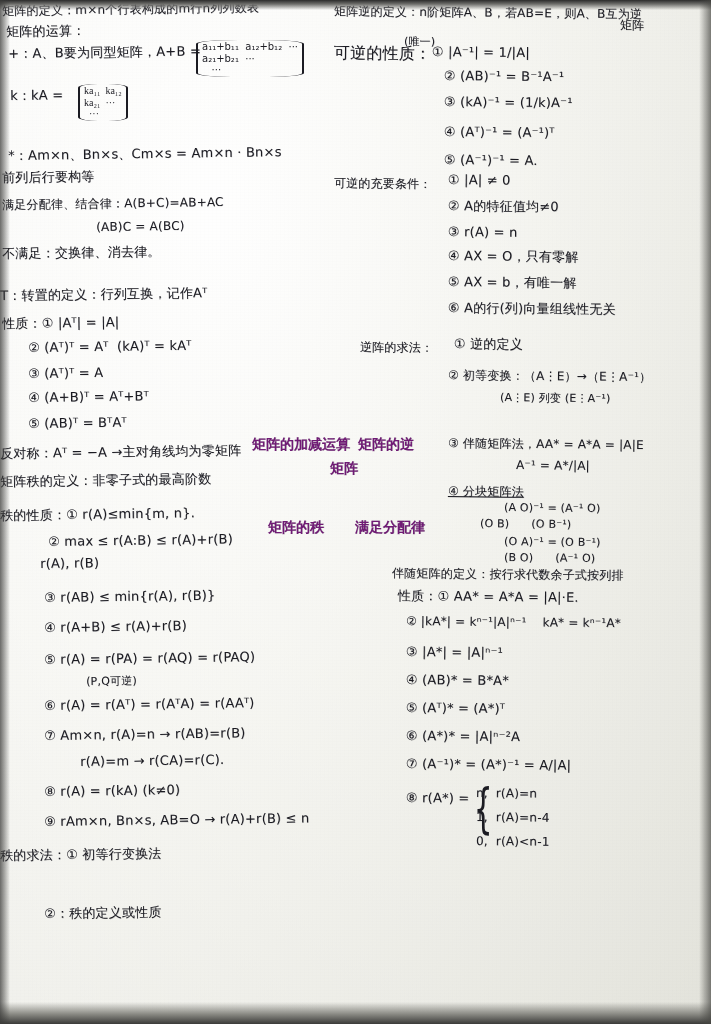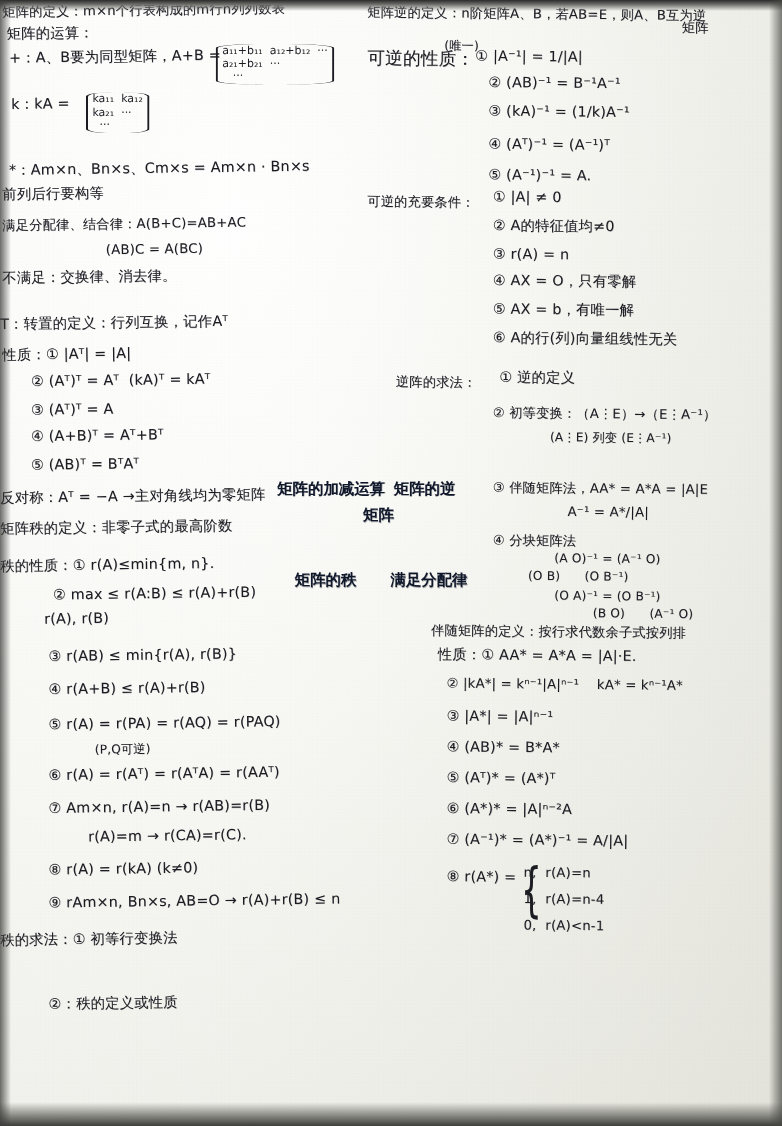--- a/index.html
+++ b/index.html
@@ -63,21 +63,21 @@
     line-height: 1.18;
     white-space: pre;
     letter-spacing: 0.2px;
     text-shadow: 0.4px 0.3px 0 rgba(40,40,50,0.30);
     transform-origin: left top;
   }
   .tilt-b { transform: rotate(-0.8deg); }
   .tilt-c { transform: rotate(0.6deg); }
   .center-label {
     position: absolute;
-    color: #0f172a;
+    color: #701a75;
     font-size: 14px;
     font-weight: bold;
     white-space: pre;
     text-shadow: 0.5px 0.4px 0 rgba(30,30,40,0.35);
   }
   .brace {
     position: absolute;
     font-size: 30px;
     color: #1b1b22;
     line-height: 1;
@@ -159,44 +159,44 @@
       <div class="hw tilt-c" style="left: 448px; top: 224px; font-size: 13px;">③ r(A) = n</div>
       <div class="hw tilt-c" style="left: 448px; top: 248px; font-size: 13px;">④ AX = O，只有零解</div>
       <div class="hw tilt-c" style="left: 448px; top: 274px; font-size: 13px;">⑤ AX = b，有唯一解</div>
       <div class="hw tilt-c" style="left: 448px; top: 300px; font-size: 13px;">⑥ A的行(列)向量组线性无关</div>
       <div class="hw tilt-c" style="left: 360px; top: 340px; font-size: 12px;">逆阵的求法：</div>
       <div class="hw tilt-c" style="left: 454px; top: 336px; font-size: 13px;">① 逆的定义</div>
       <div class="hw tilt-c" style="left: 448px; top: 368px; font-size: 12px;">② 初等变换：（A⋮E）→（E⋮A⁻¹）</div>
       <div class="hw tilt-c" style="left: 500px; top: 392px; font-size: 11px;">(A⋮E) 列变 (E⋮A⁻¹)</div>
       <div class="hw tilt-c" style="left: 448px; top: 436px; font-size: 12px;">③ 伴随矩阵法，AA* = A*A = |A|E</div>
       <div class="hw tilt-c" style="left: 516px; top: 458px; font-size: 12px;">A⁻¹ = A*/|A|</div>
-      <div class="hw tilt-c" style="left: 448px; top: 484px; font-size: 12px;">④ 分块矩阵法</div>
+      <div class="hw tilt-c" style="left: 448px; top: 484px; font-size: 12px; text-decoration: underline;">④ 分块矩阵法</div>
       <div class="hw tilt-c" style="left: 504px; top: 502px; font-size: 11px;">(A O)⁻¹ = (A⁻¹ O)</div>
       <div class="hw tilt-c" style="left: 480px; top: 518px; font-size: 11px;">(O B)      (O B⁻¹)</div>
       <div class="hw tilt-c" style="left: 504px; top: 536px; font-size: 11px;">(O A)⁻¹ = (O B⁻¹)</div>
-      <div class="hw tilt-c" style="left: 504px; top: 552px; font-size: 11px; margin-left: 35px;">(B O)      (A⁻¹ O)</div>
+      <div class="hw tilt-c" style="left: 504px; top: 552px; font-size: 11px;">(B O)      (A⁻¹ O)</div>
       <div class="hw tilt-c" style="left: 392px; top: 566px; font-size: 12px;">伴随矩阵的定义：按行求代数余子式按列排</div>
       <div class="hw tilt-c" style="left: 398px; top: 588px; font-size: 13px;">性质：① AA* = A*A = |A|·E.</div>
       <div class="hw tilt-c" style="left: 406px; top: 614px; font-size: 12px;">② |kA*| = kⁿ⁻¹|A|ⁿ⁻¹    kA* = kⁿ⁻¹A*</div>
       <div class="hw tilt-c" style="left: 406px; top: 644px; font-size: 13px;">③ |A*| = |A|ⁿ⁻¹</div>
       <div class="hw tilt-c" style="left: 406px; top: 672px; font-size: 13px;">④ (AB)* = B*A*</div>
       <div class="hw tilt-c" style="left: 406px; top: 700px; font-size: 13px;">⑤ (Aᵀ)* = (A*)ᵀ</div>
       <div class="hw tilt-c" style="left: 406px; top: 728px; font-size: 13px;">⑥ (A*)* = |A|ⁿ⁻²A</div>
       <div class="hw tilt-c" style="left: 406px; top: 756px; font-size: 13px;">⑦ (A⁻¹)* = (A*)⁻¹ = A/|A|</div>
       <div class="hw tilt-c" style="left: 406px; top: 790px; font-size: 13px;">⑧ r(A*) = </div>
       <div class="hw tilt-c" style="left: 476px; top: 786px; font-size: 12px;">n,  r(A)=n</div>
       <div class="hw tilt-c" style="left: 476px; top: 810px; font-size: 12px;">1,  r(A)=n-4</div>
       <div class="hw tilt-c" style="left: 476px; top: 834px; font-size: 12px;">0,  r(A)&lt;n-1</div>
     </div>
 
   <div id="matrices">
       <div class="matbox" style="left: 196px; top: 40px;">a₁₁+b₁₁  a₁₂+b₁₂  ···
 a₂₁+b₂₁  ···       
    ···             </div>
-      <div class="matbox" style="left: 78px; top: 84px;">ka₁₁  ka₁₂
+      <div class="matbox" style="left: 78px; top: 84px; font-family: Liberation Serif, serif;">ka₁₁  ka₁₂
 ka₂₁  ··· 
   ···       </div>
     </div>
 
   <div class="brace" style="left:466px; top:782px; font-size:54px; transform:scaleX(0.55);">{</div>
 
   <div id="edge-top"></div>
   <div id="edge-bottom"></div>
   <div id="edge-left"></div>
   <div id="edge-right"></div>

